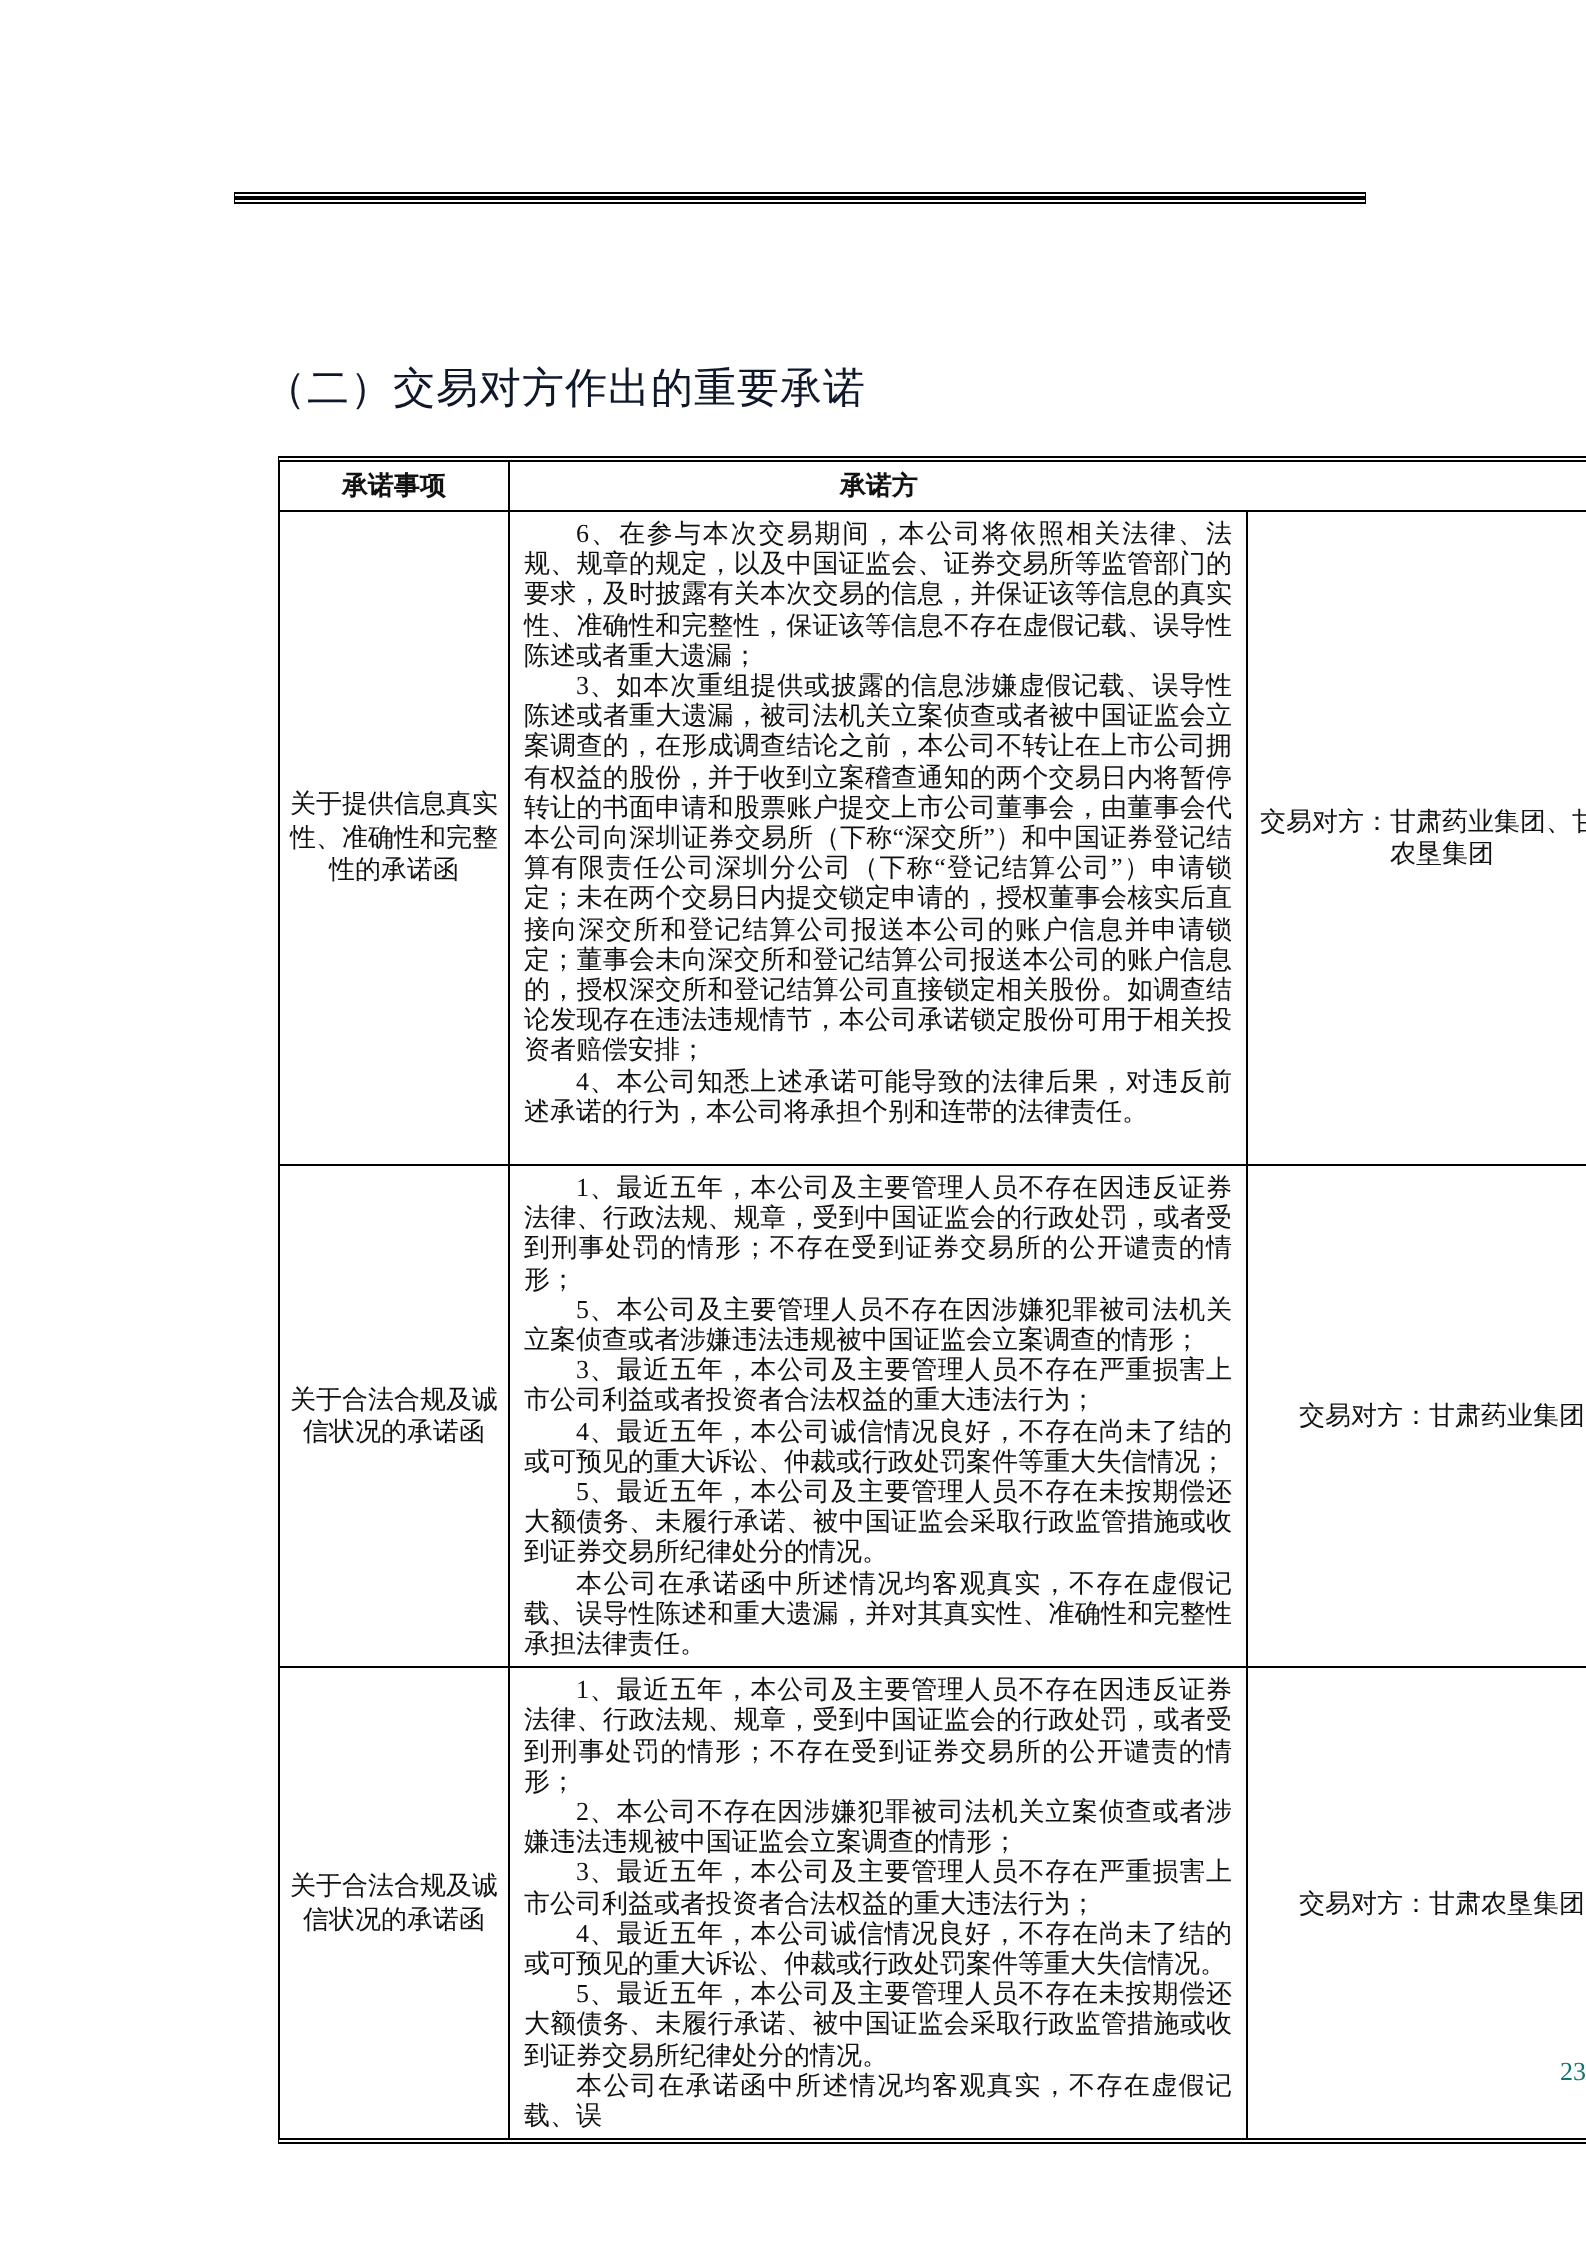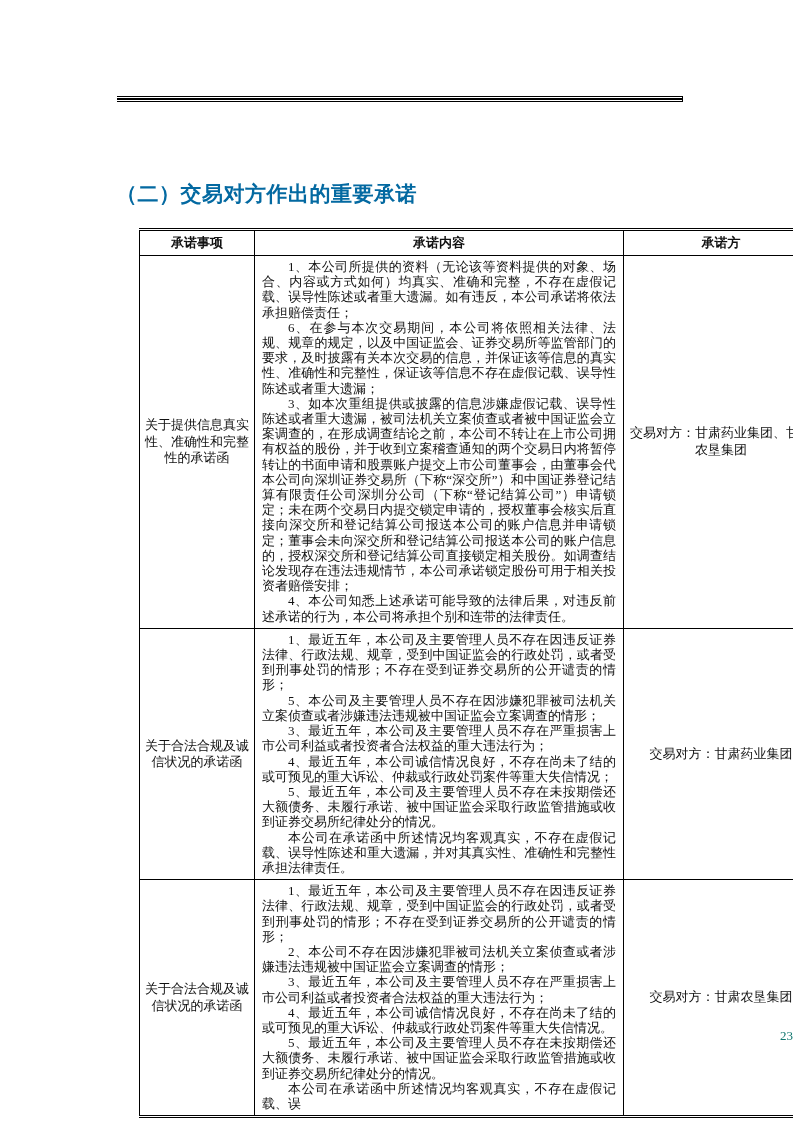--- a/index.html
+++ b/index.html
@@ -26,23 +26,23 @@
   .top-table .tcell { border-right:1px solid #000; }
   .top-table .tcell:last-child { border-right:none; }
   .tt-content {
     padding:2px 7px 4px 7px;
     font-size:13px; line-height:15.2px;
     text-align:justify; text-indent:1em;
   }
 
   
   .heading {
-    position:absolute; left:116px; top:180px;
+    position:absolute; left:132px; top:180px;
     font-family:"Liberation Sans","DejaVu Sans",sans-serif;
-    font-weight:bold; font-size:21px; color:#0369a1;
+    font-weight:normal; font-size:21px; color:#0f172a;
     letter-spacing:0.5px;
     white-space:nowrap;
   }
 
   
   .ctable {
     position:absolute; left:117px; top:228px; width:680px;
     border-top:3px double #000;
     border-bottom:3px double #000;
     border-left:1px solid #000;
@@ -97,28 +97,26 @@
     <div class="tcell"></div>
     <div class="tcell"></div>
   </div>
 
   <div class="heading">（二）交易对方作出的重要承诺</div>
 
   <div class="ctable">
 
     <div class="crow header">
       <div class="cell hcell">承诺事项</div>
-      <div class="cell hcell">承诺内容</div>
       <div class="cell hcell">承诺方</div>
     </div>
 
     <div class="crow row-1">
       <div class="cell c-item">关于提供信息真实性、准确性和完整性的承诺函</div>
       <div class="cell c-content">
-        <p>1、本公司所提供的资料（无论该等资料提供的对象、场合、内容或方式如何）均真实、准确和完整，不存在虚假记载、误导性陈述或者重大遗漏。如有违反，本公司承诺将依法承担赔偿责任；</p>
         <p>6、在参与本次交易期间，本公司将依照相关法律、法规、规章的规定，以及中国证监会、证券交易所等监管部门的要求，及时披露有关本次交易的信息，并保证该等信息的真实性、准确性和完整性，保证该等信息不存在虚假记载、误导性陈述或者重大遗漏；</p>
         <p>3、如本次重组提供或披露的信息涉嫌虚假记载、误导性陈述或者重大遗漏，被司法机关立案侦查或者被中国证监会立案调查的，在形成调查结论之前，本公司不转让在上市公司拥有权益的股份，并于收到立案稽查通知的两个交易日内将暂停转让的书面申请和股票账户提交上市公司董事会，由董事会代本公司向深圳证券交易所（下称“深交所”）和中国证券登记结算有限责任公司深圳分公司（下称“登记结算公司”）申请锁定；未在两个交易日内提交锁定申请的，授权董事会核实后直接向深交所和登记结算公司报送本公司的账户信息并申请锁定；董事会未向深交所和登记结算公司报送本公司的账户信息的，授权深交所和登记结算公司直接锁定相关股份。如调查结论发现存在违法违规情节，本公司承诺锁定股份可用于相关投资者赔偿安排；</p>
         <p>4、本公司知悉上述承诺可能导致的法律后果，对违反前述承诺的行为，本公司将承担个别和连带的法律责任。</p>
       </div>
       <div class="cell c-party">交易对方：甘肃药业集团、甘肃农垦集团</div>
     </div>
 
     <div class="crow row-2">
       <div class="cell c-item">关于合法合规及诚信状况的承诺函</div>
       <div class="cell c-content">

